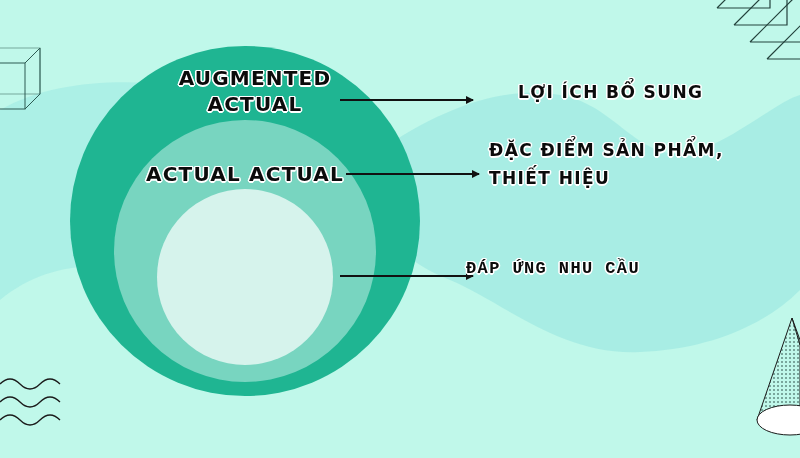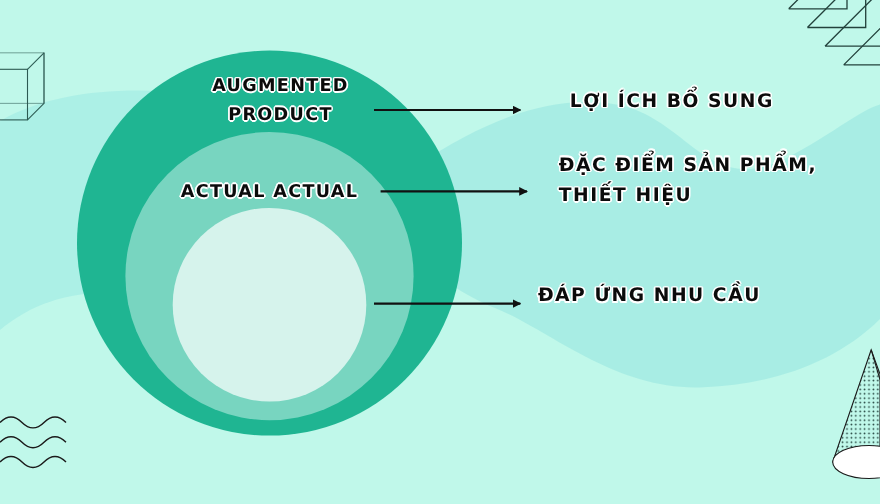--- a/index.html
+++ b/index.html
@@ -5,21 +5,21 @@
   html, body { margin:0; padding:0; }
   body { width:800px; height:458px; overflow:hidden; position:relative; background:#c0f8ea; font-family:"DejaVu Sans", sans-serif; }
   .stage { position:absolute; left:0; top:0; width:800px; height:458px; }
   svg.bg { position:absolute; left:0; top:0; }
   .label {
     position:absolute; font-weight:bold; color:#0b0b0b; letter-spacing:1.2px;
     text-shadow: 1.5px 0 0 #fff, -1.5px 0 0 #fff, 0 1.5px 0 #fff, 0 -1.5px 0 #fff,
                  1px 1px 0 #fff, -1px -1px 0 #fff, 1px -1px 0 #fff, -1px 1px 0 #fff;
     white-space:nowrap; text-align:center;
   }
-  .ring-label { font-size:16px; line-height:26px; }
+  .ring-label { font-size:20px; line-height:26px; }
   .desc { font-size:17px; line-height:28px; text-align:left; letter-spacing:1.4px; }
   .desc div { white-space:nowrap; }
 </style>
 </head>
 <body>
 
 <div class="stage">
   <svg class="bg" width="800" height="458" viewBox="0 0 800 458">
     <defs>
       <pattern id="dots" width="4" height="4" patternUnits="userSpaceOnUse">
@@ -64,29 +64,29 @@
     <circle cx="245" cy="251" r="131" fill="#78d5c0"></circle>
     <circle cx="245" cy="277" r="88" fill="#d6f3ec"></circle>
 
     <line x1="340" y1="100" x2="473" y2="100" stroke="#111" stroke-width="2" marker-end="url(#arrowhead)"></line>
     <line x1="346" y1="174" x2="479" y2="174" stroke="#111" stroke-width="2" marker-end="url(#arrowhead)"></line>
     <line x1="340" y1="276" x2="473" y2="276" stroke="#111" stroke-width="2" marker-end="url(#arrowhead)"></line>
   </svg>
 
   <div class="label ring-label" style="left:160px; top:65px; width:190px;">
     <div>AUGMENTED</div>
-    <div>PRODUCT</div>
+    <div>ACTUAL</div>
   </div>
   <div class="label ring-label" style="left:140px; top:161px; width:210px;">
     <div>ACTUAL ACTUAL</div>
   </div>
 
   <div class="label desc" style="left:489px; top:78px;padding-left:29px;">
     <div>LỢI ÍCH BỔ SUNG</div>
   </div>
-  <div class="label desc" style="left:489px; top:136px;margin-left:19px;">
+  <div class="label desc" style="left:489px; top:136px;">
     <div>ĐẶC ĐIỂM SẢN PHẨM,</div>
     <div>THIẾT HIỆU</div>
   </div>
-  <div class="label desc" style="left:489px; top:255px;">
+  <div class="label desc" style="left:466px; top:255px;font-family:Liberation Mono, monospace;">
     <div>ĐÁP ỨNG NHU CẦU</div>
   </div>
 </div>
 
 </body></html>

